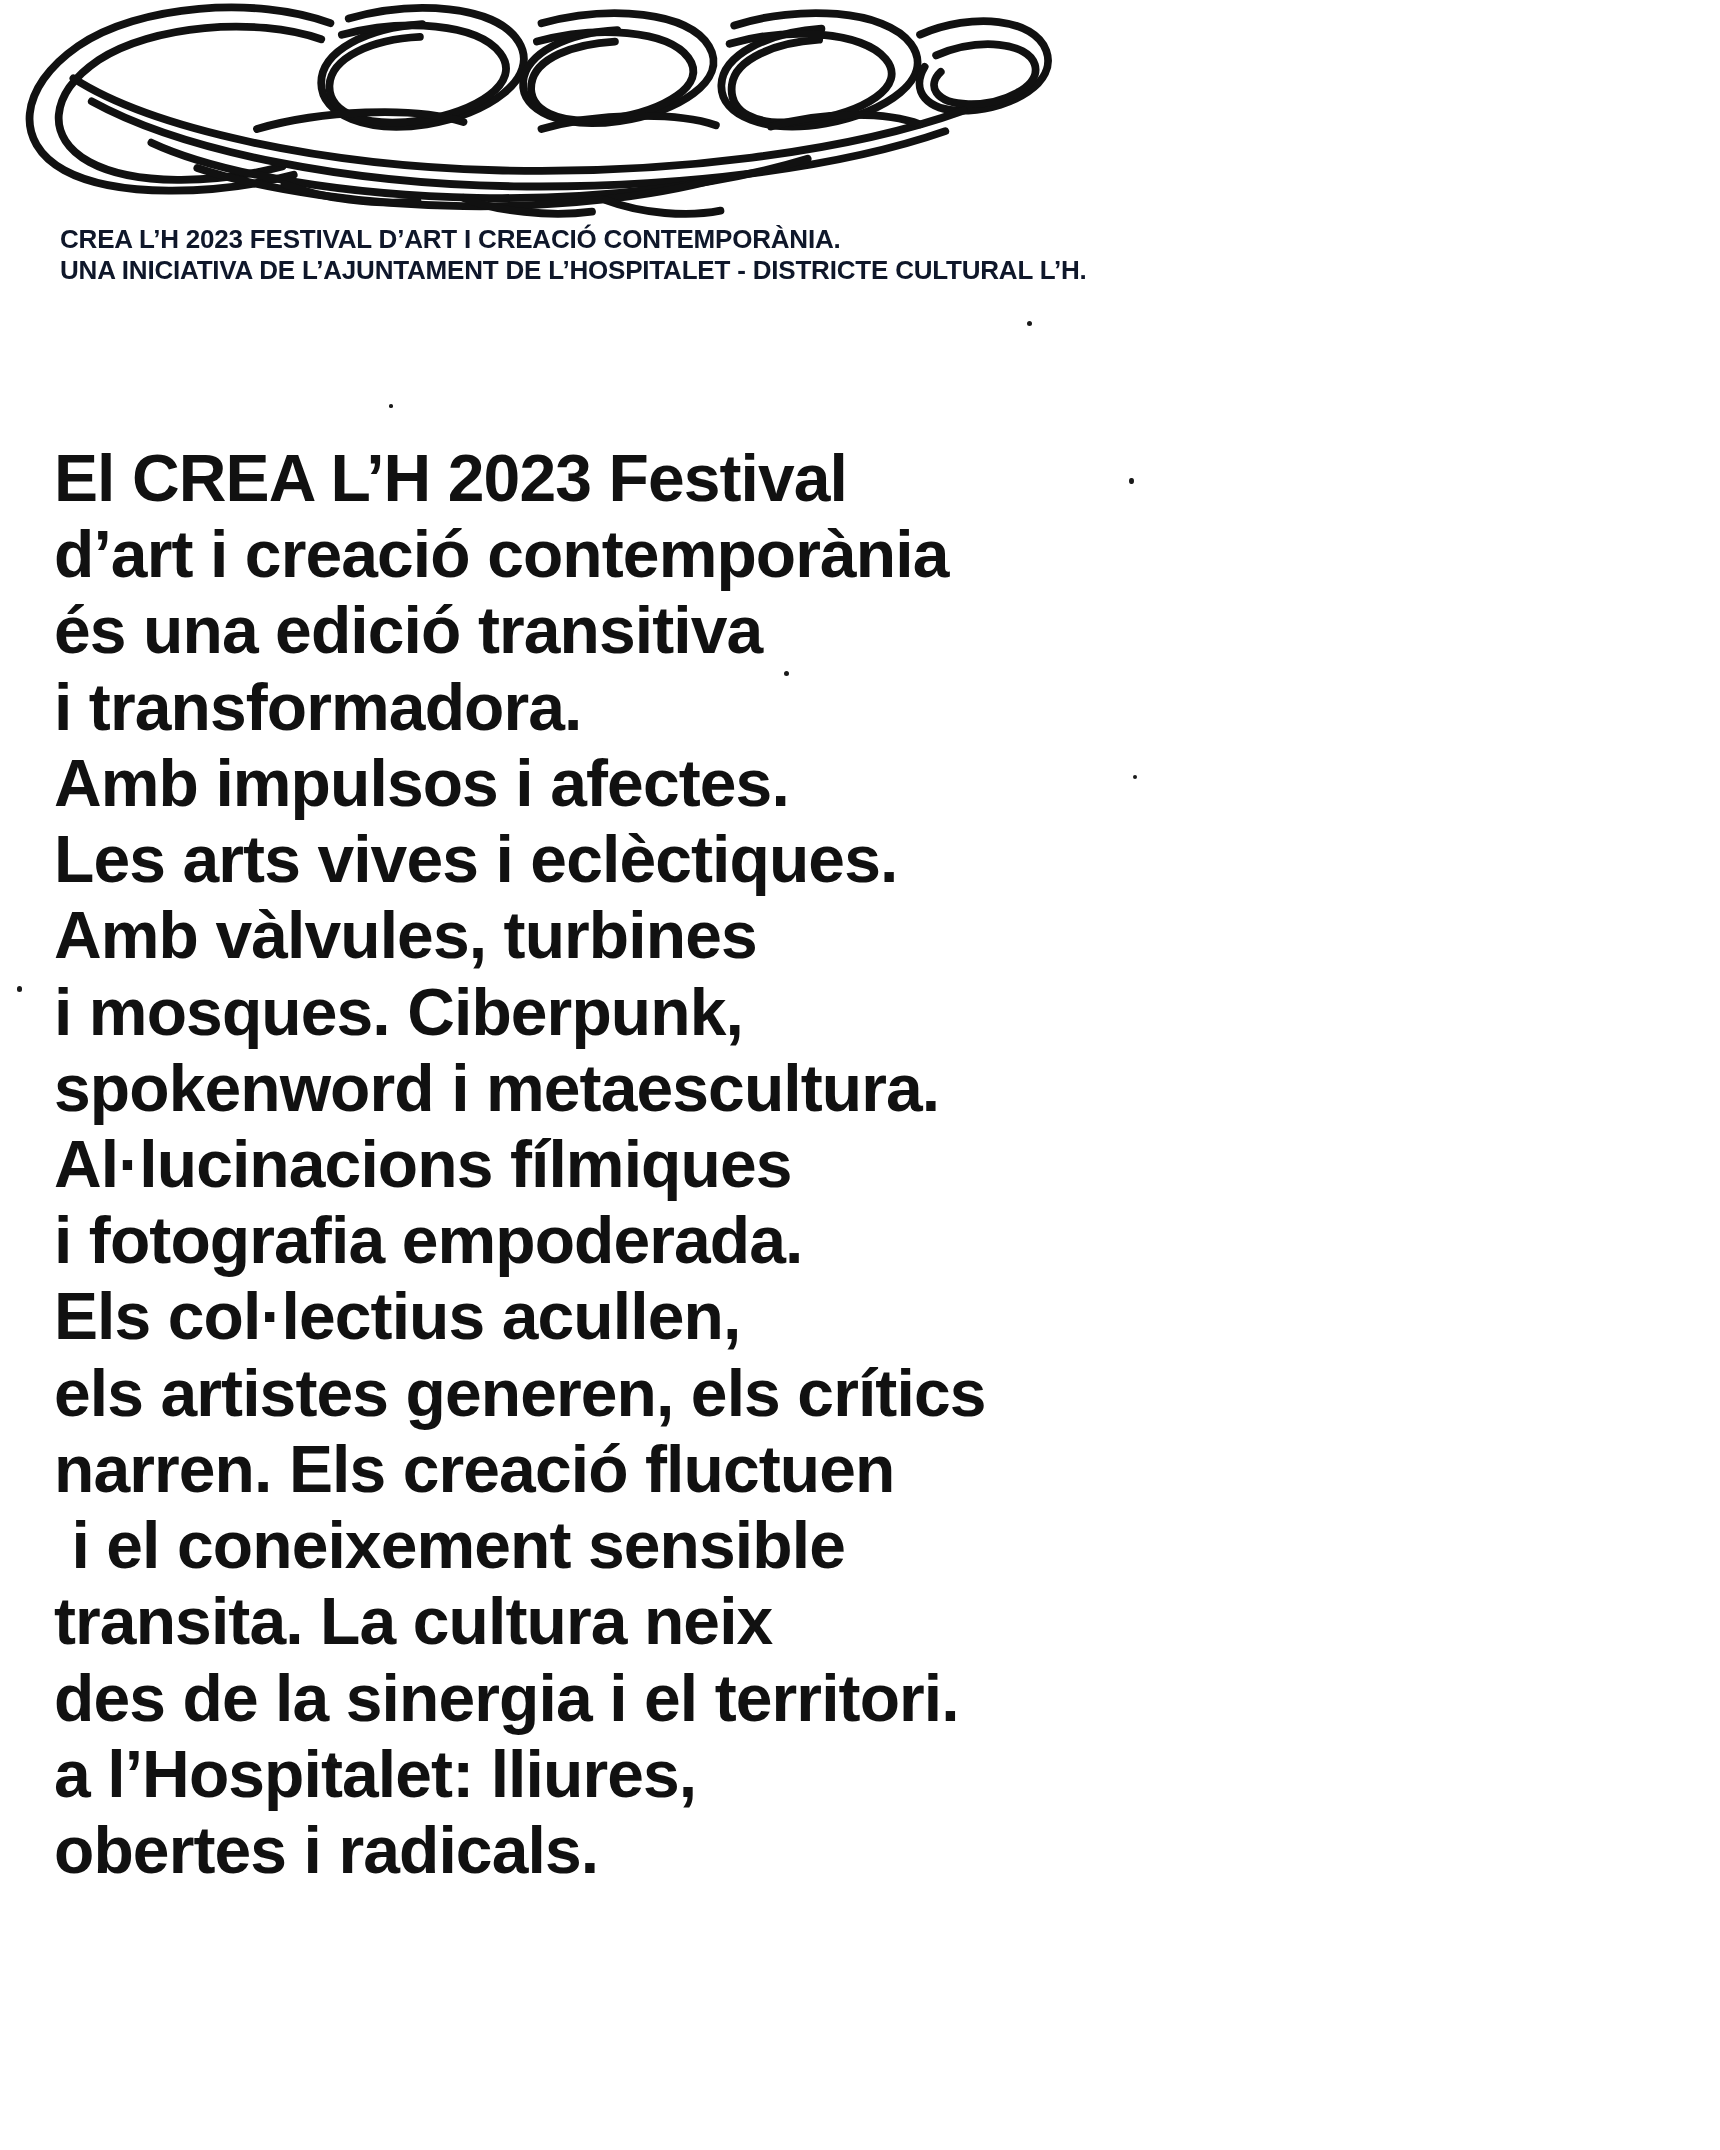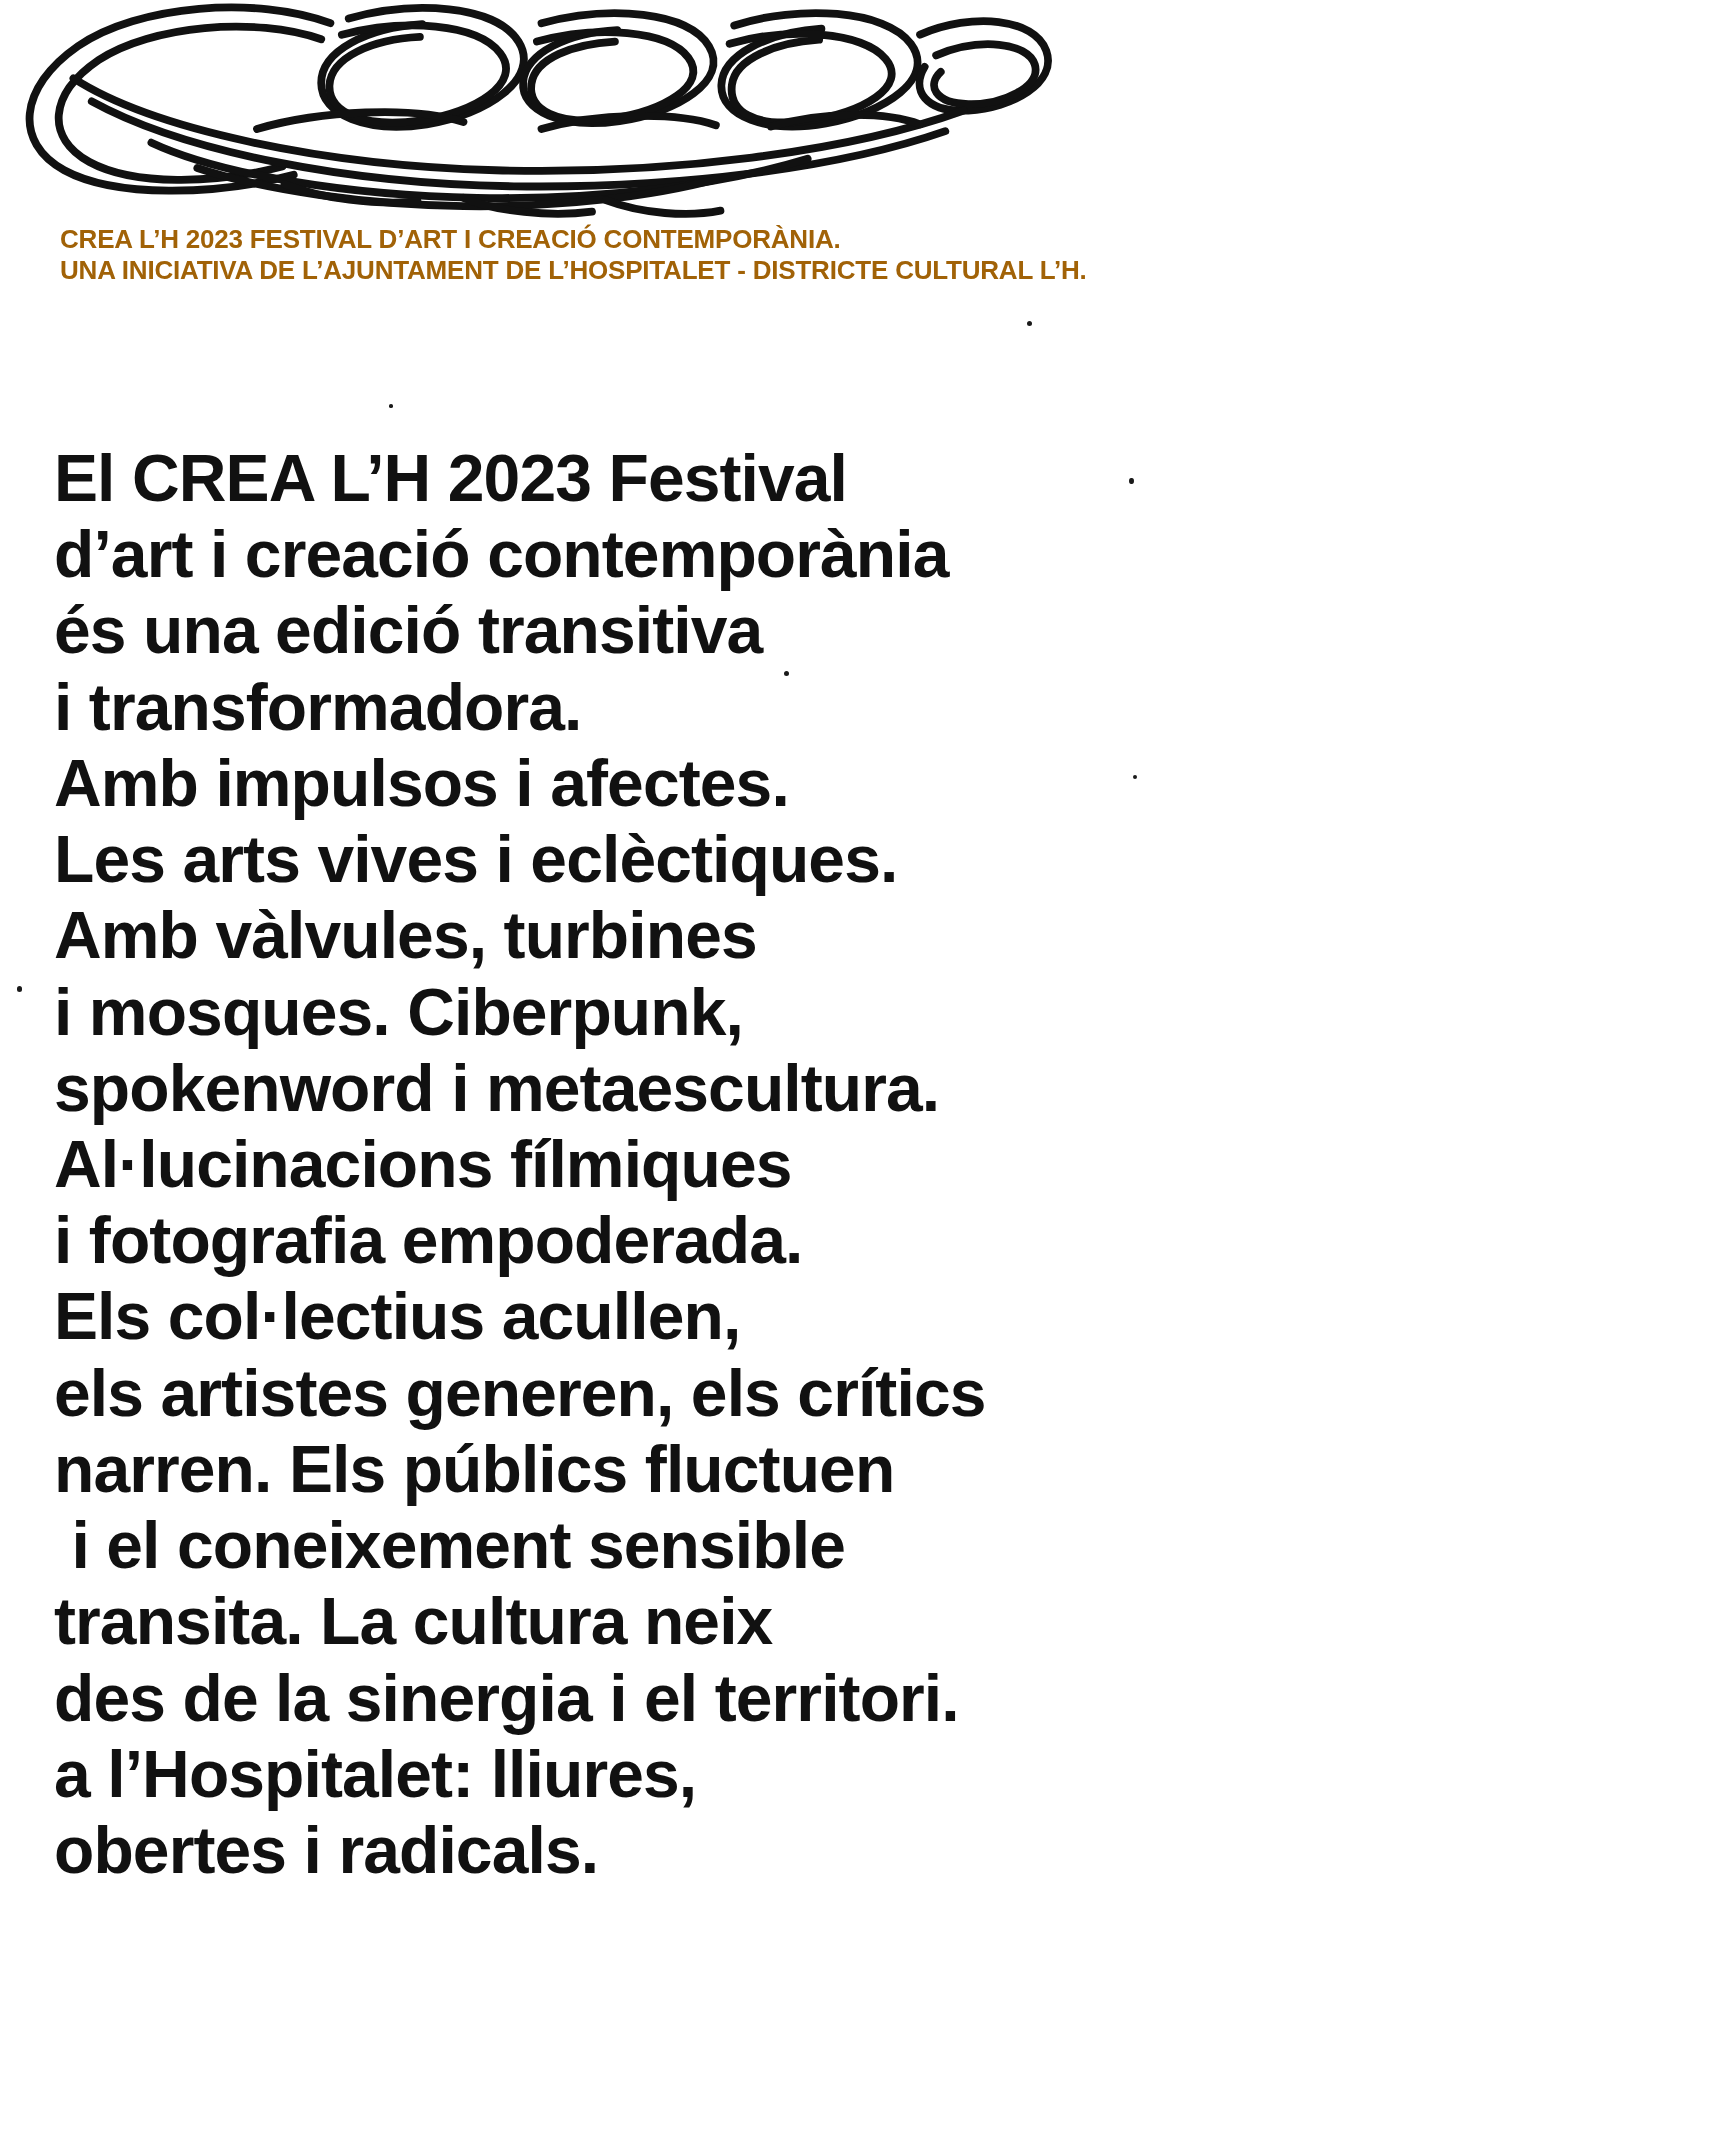--- a/index.html
+++ b/index.html
@@ -36,21 +36,21 @@
     left: 60px;
     top: 224px;
     width: 1560px;
   }
   .credit-line {
     font-family: "Liberation Sans", sans-serif;
     font-weight: 700;
     font-size: 26px;
     line-height: 1.20;
     letter-spacing: -0.2px;
-    color: #a16207;
+    color: #0f172a;
     white-space: nowrap;
   }
 
   
   .statement {
     position: absolute;
     left: 54px;
     top: 440px;
     width: 1606px;
   }
@@ -121,21 +121,21 @@
   <div class="statement-line">i transformadora.</div>
   <div class="statement-line">Amb impulsos i afectes.</div>
   <div class="statement-line">Les arts vives i eclèctiques.</div>
   <div class="statement-line">Amb vàlvules, turbines</div>
   <div class="statement-line">i mosques. Ciberpunk,</div>
   <div class="statement-line">spokenword i metaescultura.</div>
   <div class="statement-line">Al·lucinacions fílmiques</div>
   <div class="statement-line">i fotografia empoderada.</div>
   <div class="statement-line">Els col·lectius acullen,</div>
   <div class="statement-line">els artistes generen, els crítics</div>
-  <div class="statement-line">narren. Els públics fluctuen</div>
+  <div class="statement-line">narren. Els creació fluctuen</div>
   <div class="statement-line"> i el coneixement sensible</div>
   <div class="statement-line">transita. La cultura neix</div>
   <div class="statement-line">des de la sinergia i el territori.</div>
   <div class="statement-line">a l’Hospitalet: lliures,</div>
   <div class="statement-line">obertes i radicals.</div>
 </div>
 
 <div class="speck" style="left:1027px; top:321px; width:5px; height:5px;"></div>
 <div class="speck" style="left:389px; top:404px; width:3.7px; height:3.7px;"></div>
 <div class="speck" style="left:1129px; top:478px; width:4.6px; height:6.4px;"></div>

